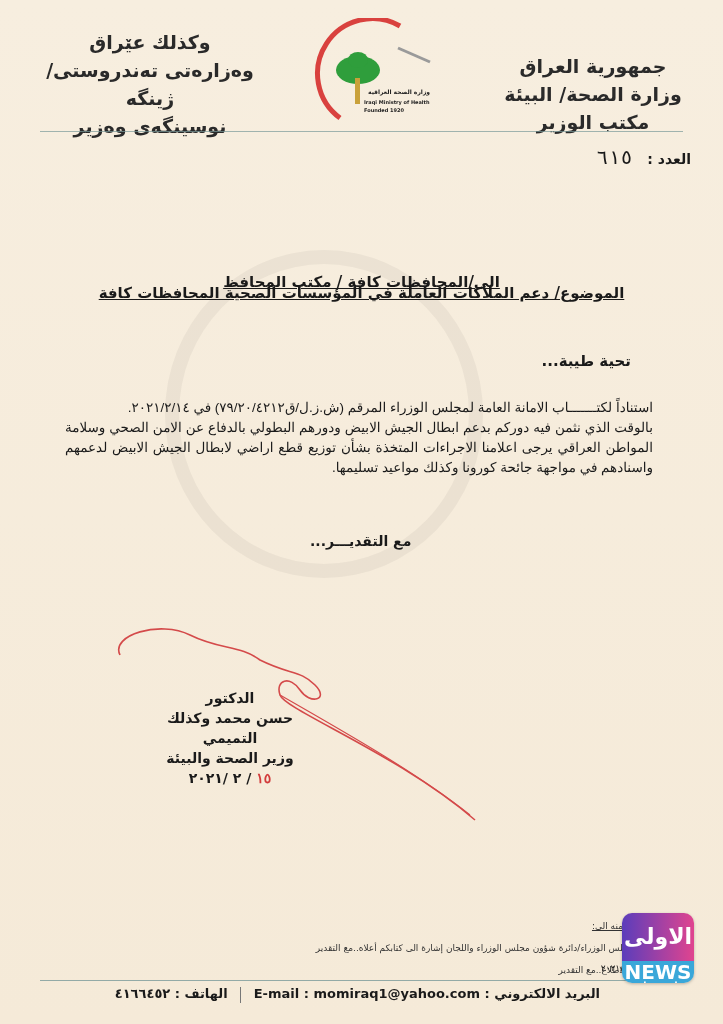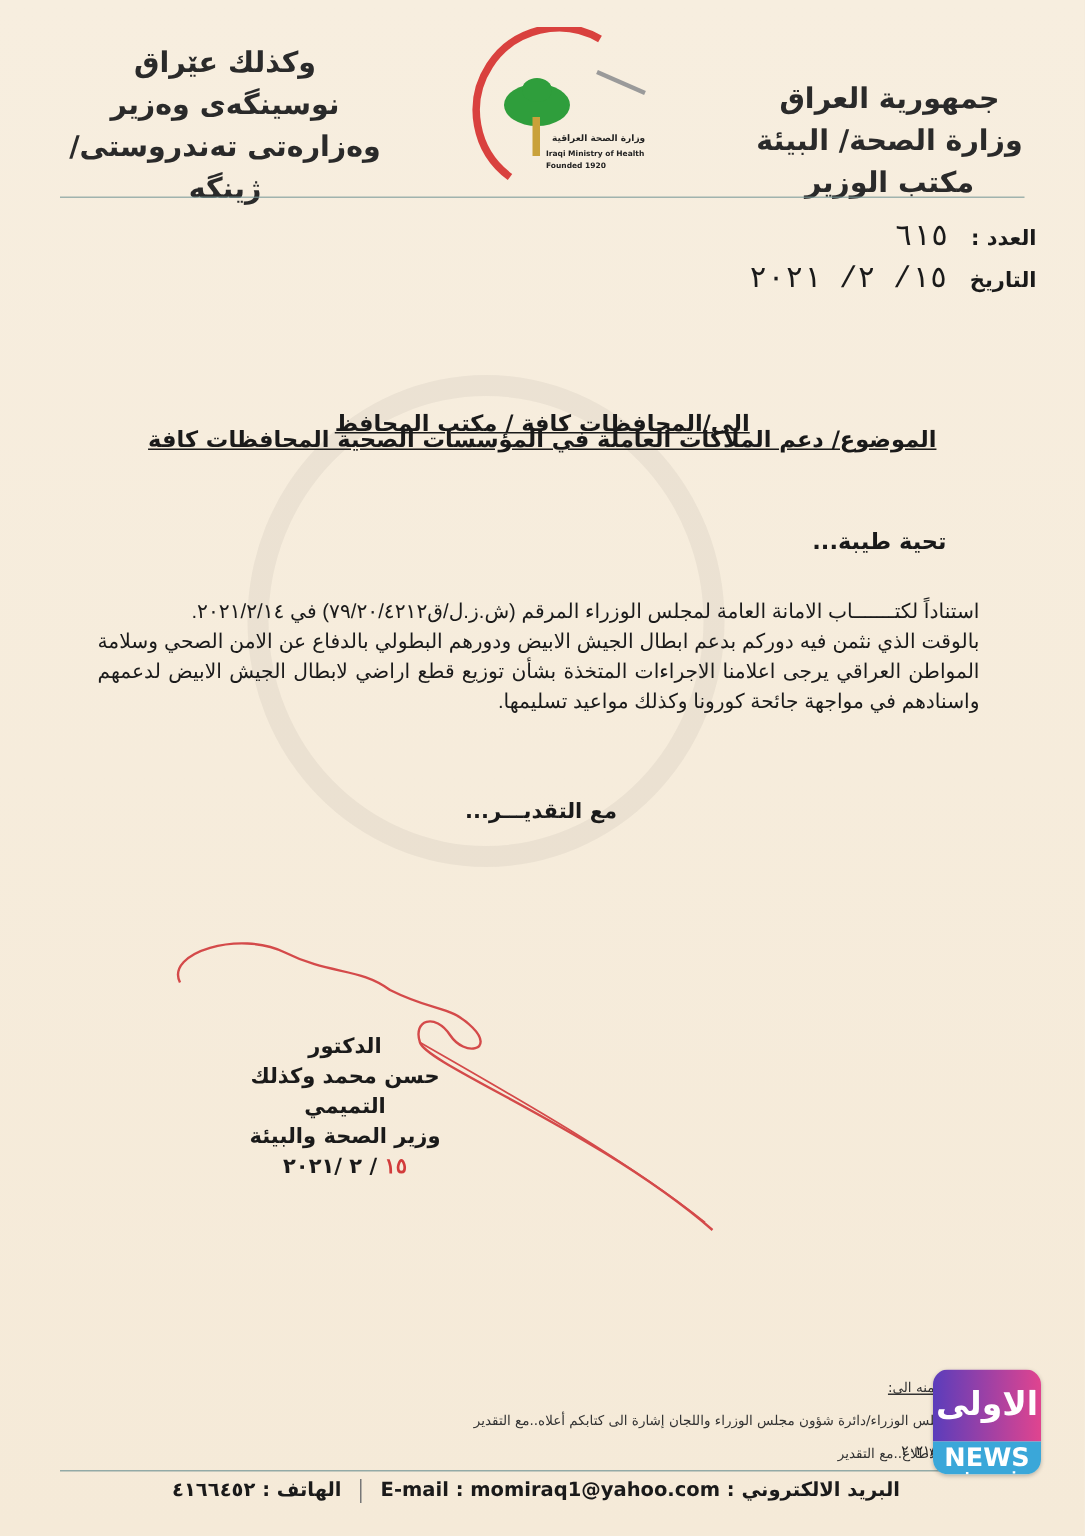--- a/index.html
+++ b/index.html
@@ -29,21 +29,21 @@
   .sig-date .red { color: #d23b3b; font-family: "DejaVu Serif", serif; text-align: center; }
   .stamp { left: 165px; top: 250px; width: 290px; height: 300px; border-radius: 50%; border: 14px solid rgba(160,150,140,.12); }
   .copies { right: 36px; top: 895px; width: 420px; font-size: 9px; line-height: 22px; color: #333; }
   .copies .head { text-decoration: underline; text-align: right; margin-right: 40px; margin-top: 20px; }
   .footer-rule { left: 40px; right: 90px; top: 980px; height: 1px; background: #7a9a9a; opacity: .8; }
   .footer { left: 150px; top: 986px; width: 450px; font-size: 13px; font-weight: bold; white-space: nowrap; }
   .footer .sep { display: inline-block; width: 1px; height: 16px; background: #777; vertical-align: middle; margin: 0 8px; }
   .footer-date { right: 95px; top: 963px; font-size: 9px; }
   .badge { left: 622px; top: 913px; width: 72px; height: 70px; border-radius: 10px; overflow: hidden; box-shadow: 0 1px 3px rgba(0,0,0,.25); }
   .badge .top { height: 48px; background: linear-gradient(90deg,#5b3dbb,#e0448f); color: #fff; font-weight: bold; font-size: 22px; text-align: center; line-height: 48px; }
-  .badge .bot { height: 22px; background: #3aa7d9; color: #fff; font-weight: bold; font-size: 17px; text-align: center; line-height: 22px; }
+  .badge .bot { height: 22px; background: #3aa7d9; color: #fff; font-weight: bold; font-size: 20px; text-align: center; line-height: 22px; }
 </style>
 </head>
 <body>
 
 <div class="page">
 
   <div class="abs stamp"></div>
 
   <div class="abs hdr-ar rtl">
     <div>جمهورية العراق</div>
@@ -59,34 +59,30 @@
       <ellipse cx="58" cy="42" rx="10" ry="8" fill="#2f9e3c"></ellipse>
       <rect x="55" y="60" width="5" height="26" fill="#c9a13a"></rect>
       <text x="68" y="76" font-size="6" font-weight="bold" fill="#222" font-family="DejaVu Sans, sans-serif">وزارة الصحة العراقية</text>
       <text x="64" y="86" font-size="5" font-weight="bold" fill="#222" font-family="DejaVu Sans, sans-serif">Iraqi Ministry of Health</text>
       <text x="64" y="94" font-size="5" font-weight="bold" fill="#222" font-family="DejaVu Sans, sans-serif">Founded 1920</text>
     </svg>
   </div>
 
   <div class="abs hdr-ku rtl">
     <div>وكذلك عێراق</div>
+    <div>وەزارەتی تەندروستی/ ژینگە</div>
     <div>نوسینگەی وەزیر</div>
-    <div>وەزارەتی تەندروستی/ ژینگە</div>
   </div>
 
   <div class="abs header-rule"></div>
 
   <div class="abs meta rtl">
     <div>
       <span>العدد :</span>
       <span class="hand">٦١٥</span>
-    </div>
-    <div>
-      <span>التاريخ</span>
-      <span class="hand">١٥/ ٢/ ٢٠٢١</span>
     </div>
   </div>
 
   <div class="abs to rtl">
     <span>الى/المحافظات كافة / مكتب المحافظ</span>
   </div>
 
   <div class="abs subject rtl">
     <span>الموضوع/ دعم الملاكات العاملة في المؤسسات الصحية المحافظات كافة</span>
   </div>

